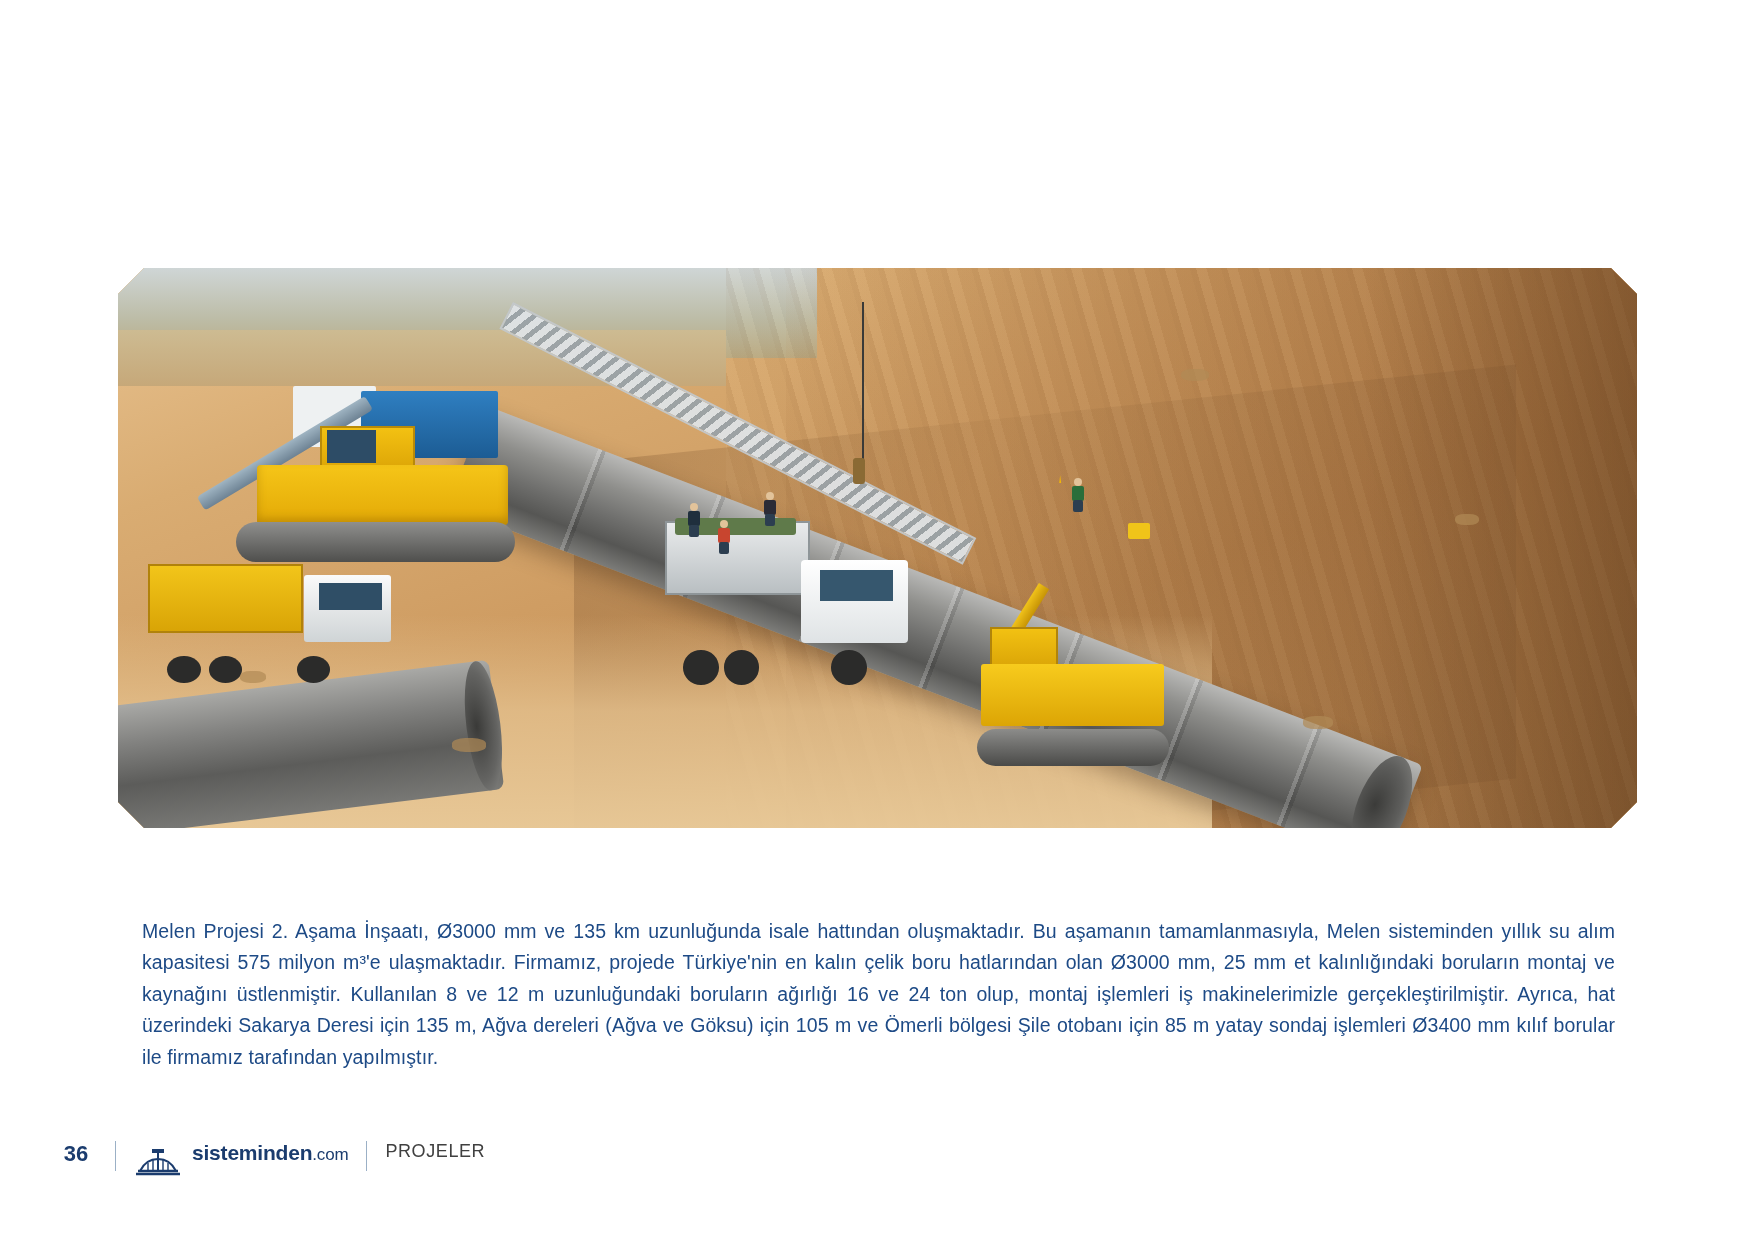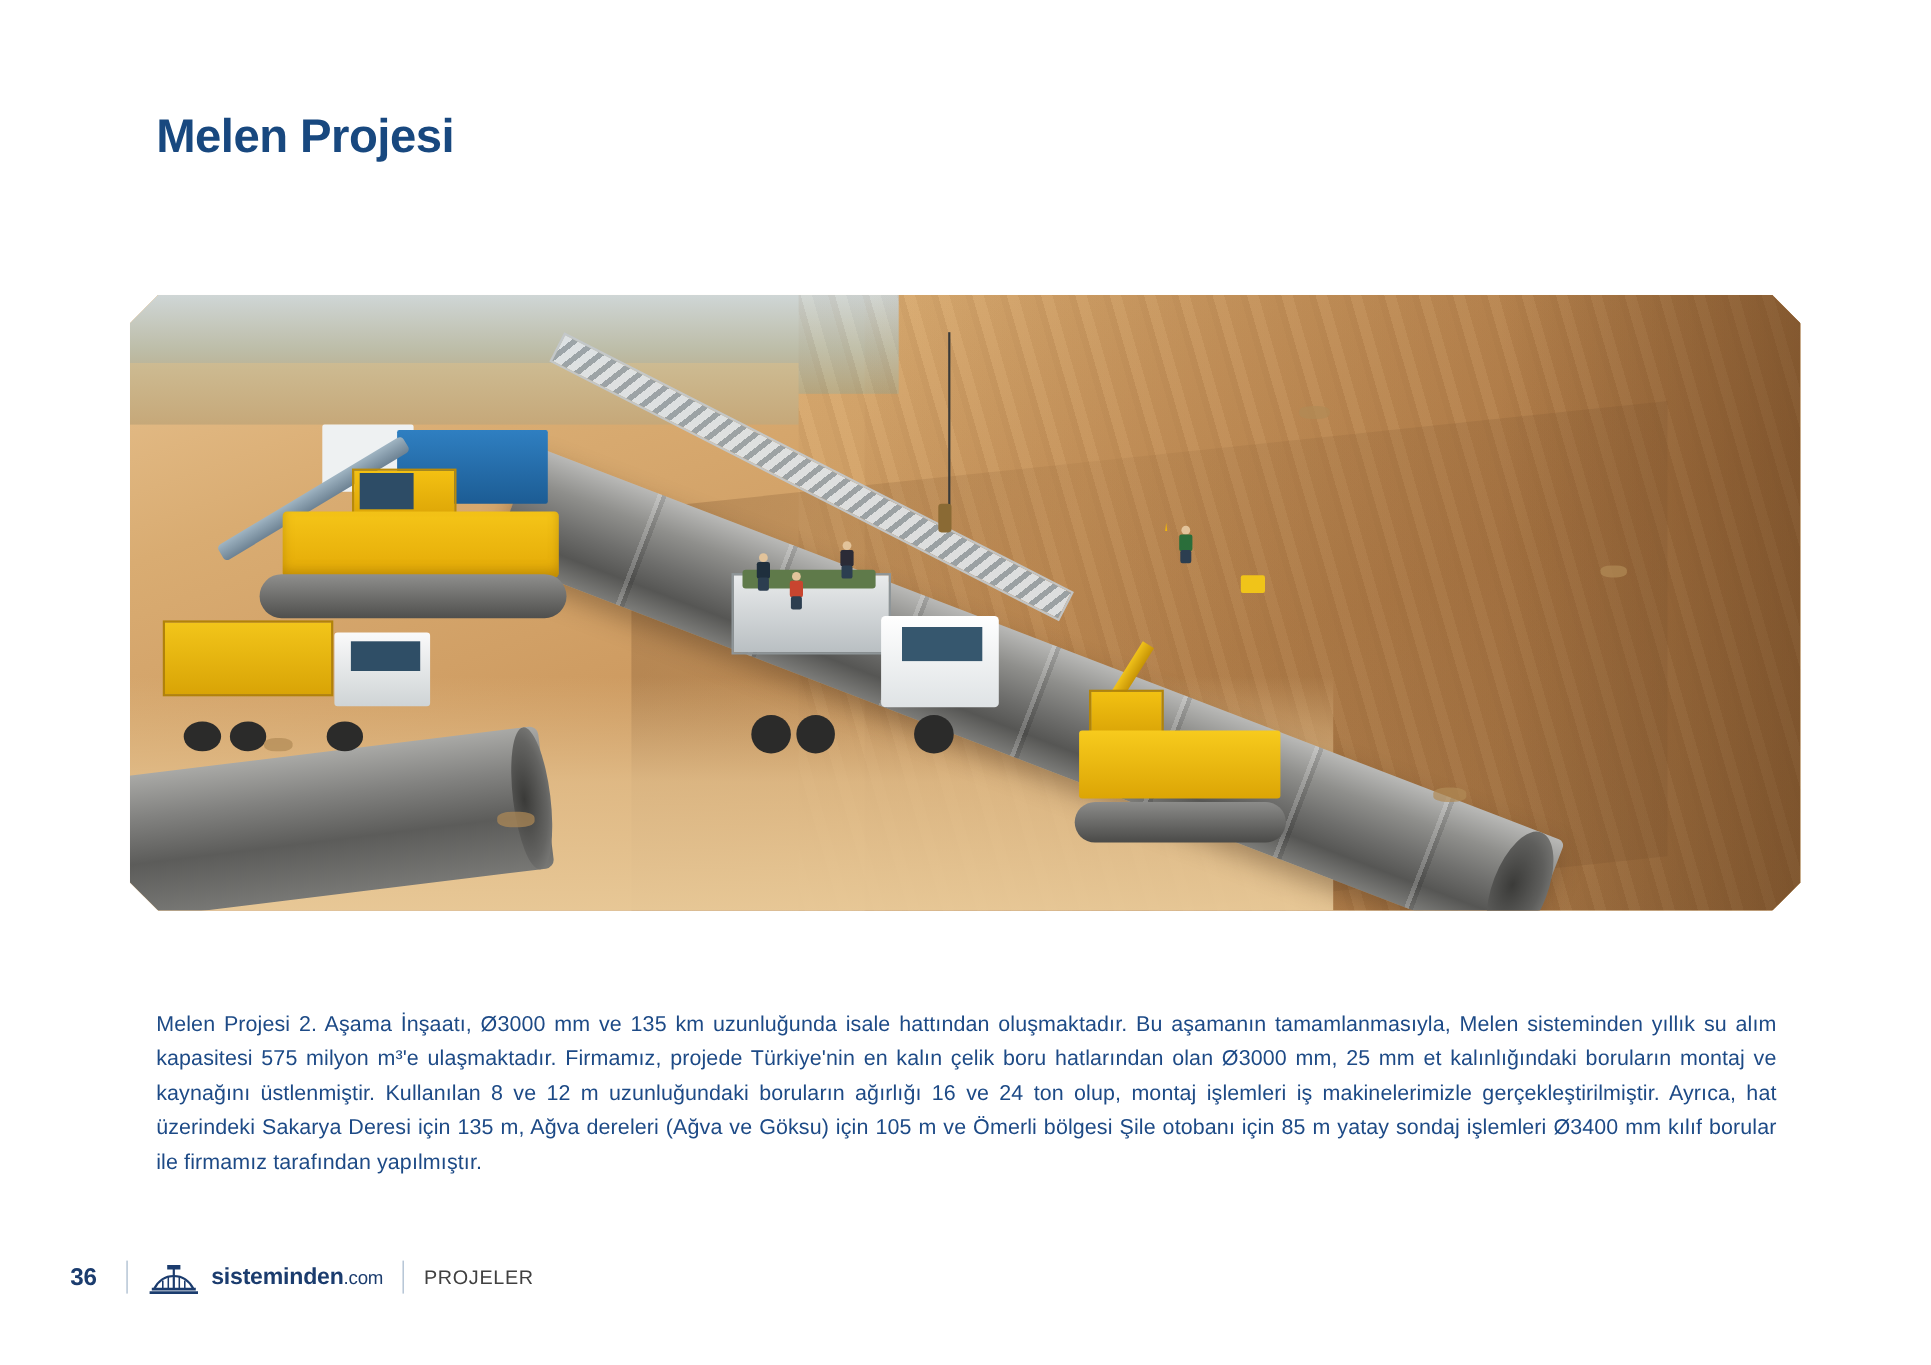--- a/index.html
+++ b/index.html
@@ -398,21 +398,20 @@
     text-align: justify;
     letter-spacing: 0.1px;
   }
 
   
   .footer {
     position: absolute;
     left: 55px;
     bottom: 60px;
     display: flex;
-    align-items: center;
     gap: 0;
     height: 40px;
   }
   .page-num {
     font-size: 22px;
     font-weight: bold;
     color: #1b3c6e;
     width: 42px;
     text-align: center;
   }
@@ -445,21 +444,20 @@
     letter-spacing: 0.6px;
     color: #404040;
   }
 </style>
 </head>
 <body>
 
 <div class="page">
 
   <div class="header">
-    <h1 class="title">Melen Projesi</h1>
   </div>
 
   <div class="photo-wrap">
     <div class="photo">
       <div class="earth"></div>
       <div class="bank-top"></div>
       <div class="bank-top2"></div>
       <div class="wall-right"></div>
       <div class="wall-streaks"></div>
       <div class="wall-shadow"></div>

